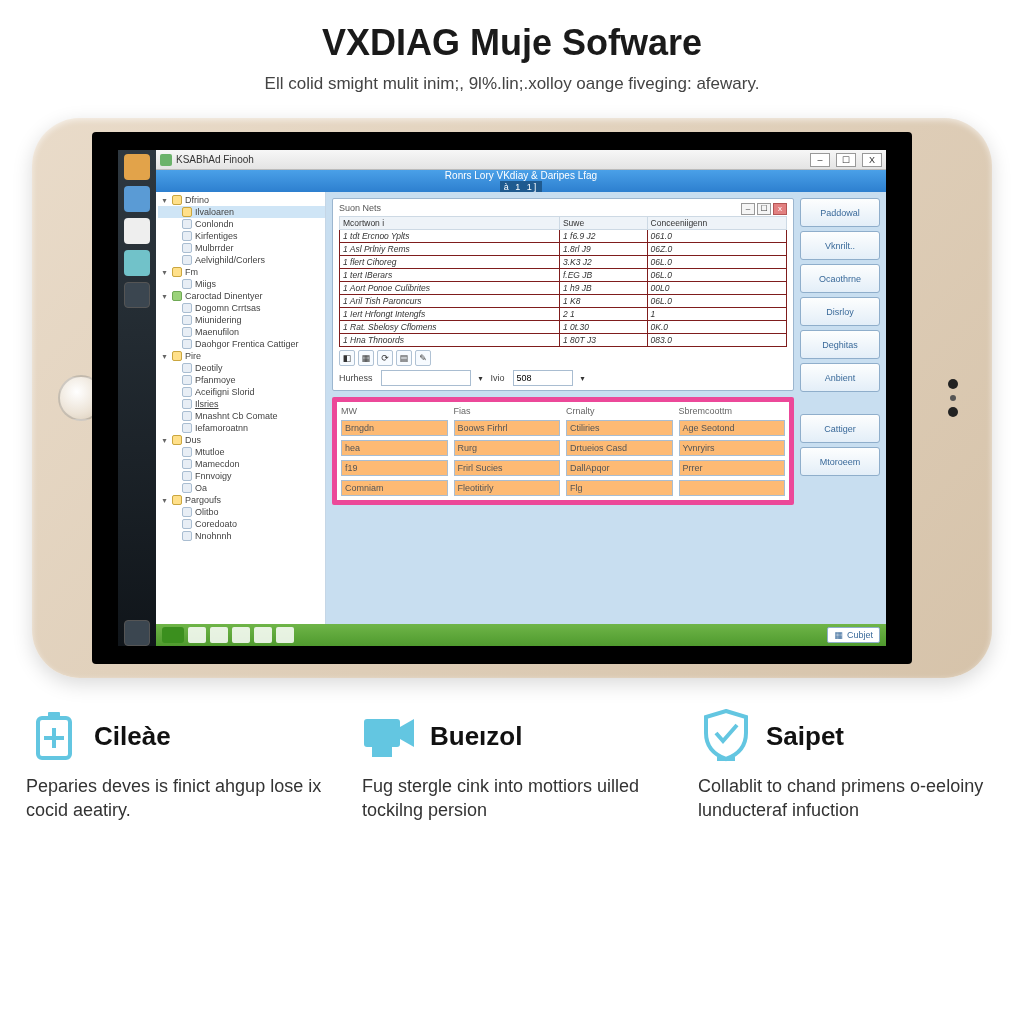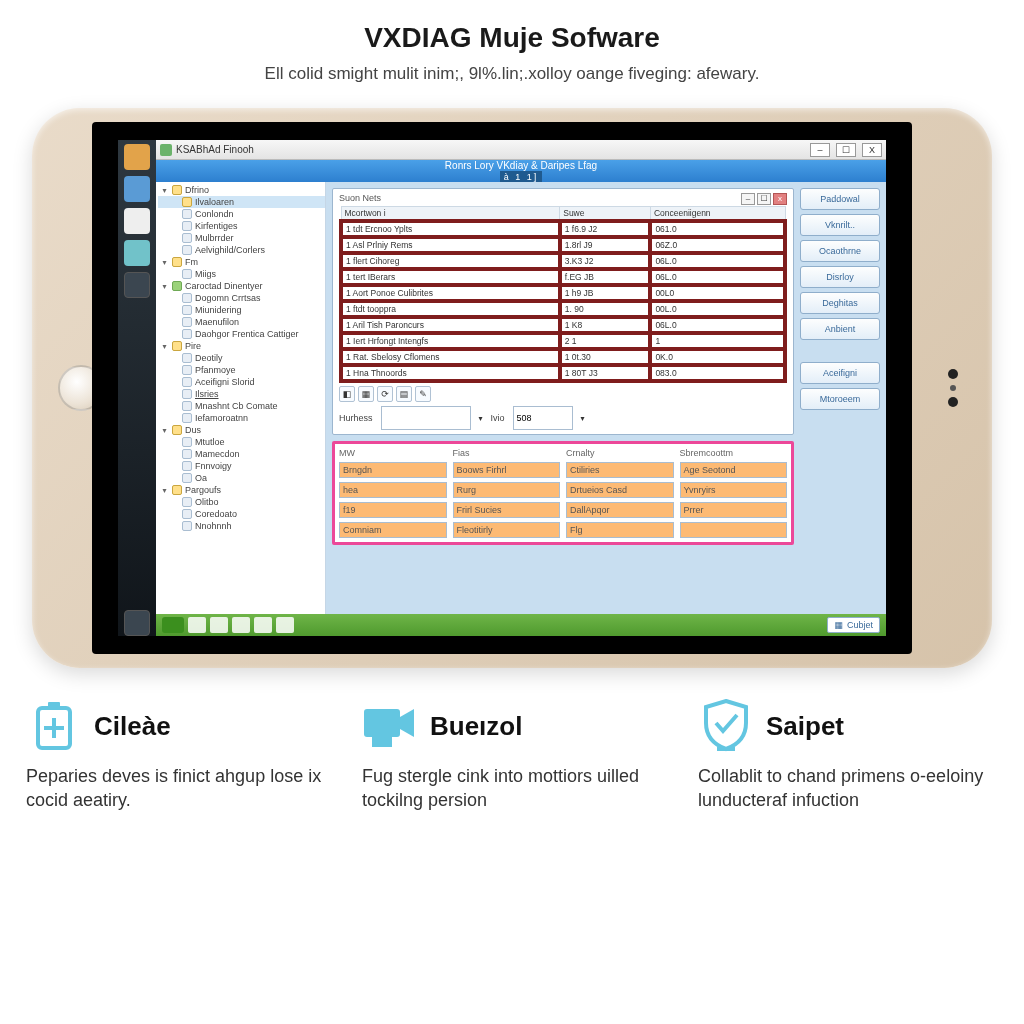--- a/index.html
+++ b/index.html
@@ -2,21 +2,21 @@
 <html><head>
 <meta charset="utf-8">
 <style>
 * { box-sizing: border-box; margin: 0; padding: 0; }
 body {
   width: 1024px; height: 1024px;
   font-family: "Segoe UI", Arial, sans-serif;
   background: #fff;
   overflow: hidden;
 }
-.page-title { text-align:center; font-size:28px; font-weight:700; color:#1a1a1a; padding-top:22px; }
+.page-title { text-align:center; font-size:36px; font-weight:700; color:#1a1a1a; padding-top:22px; }
 .page-subtitle { text-align:center; font-size:17px; color:#444; padding:10px 0 18px; }
 
 
 .tablet {
   width: 960px; height: 560px; margin: 6px auto 0;
   background: linear-gradient(135deg,#e9dbc9,#d6c3aa);
   border-radius: 48px;
   padding: 14px 80px 14px 60px;
   position: relative;
   box-shadow: 0 6px 20px rgba(0,0,0,.15), inset 0 2px 6px rgba(255,255,255,.6);
@@ -76,46 +76,46 @@
 .tree .sel{background:#cfe5f6;}
 .tree .nicon{width:10px;height:10px;display:inline-block;border-radius:2px;}
 .ni-fold{background:#ffe08a;border:1px solid #caa63f;}
 .ni-page{background:#e8eef5;border:1px solid #a9bdd1;}
 .ni-green{background:#9bd27a;border:1px solid #6fa955;}
 
 .right{flex:1;background:#c8def0;padding:6px;display:flex;gap:6px;min-height:0;}
 .center-col{flex:1;display:flex;flex-direction:column;gap:6px;min-height:0;}
 .btn-col{width:80px;display:flex;flex-direction:column;gap:4px;}
 .sidebtn{
-  height:22px;border:1px solid #8faecb;border-radius:3px;
+  height:29px;border:1px solid #8faecb;border-radius:3px;
   background:linear-gradient(#fdfefe,#e3eef8);font-size:9px;color:#3a6a9a;
   display:flex;align-items:center;justify-content:center;
 }
 
 .panel{
   background:#fff;border:1px solid #9cb6cf;border-radius:2px;padding:4px 6px;
 }
 .panel .caption{font-size:9px;color:#555;margin-bottom:3px;}
 .mini-winctrl{float:right;display:flex;gap:2px;}
 .mini-winctrl span{width:14px;height:12px;border:1px solid #999;font-size:8px;text-align:center;line-height:10px;background:#f5f5f5;}
 .mini-winctrl .x{background:#e28080;color:#fff;border-color:#b35555;}
 
 .grid{width:100%;border-collapse:collapse;font-size:8.5px;color:#333;}
 .grid th{background:#eef3f8;border:1px solid #cdd9e4;padding:1px 3px;text-align:left;font-weight:500;}
-.grid td{border:4px solid #7f1d1d;padding:1px 3px;}
+.grid td{border:1px solid #7f1d1d;padding:1px 3px;font-style:italic;}
 
 .formrow{display:flex;gap:8px;align-items:center;margin-top:4px;}
 .formrow label{font-size:9px;color:#444;}
-.formrow input{height:24px;border:1px solid #a9bdd1;font-size:9px;padding:0 3px;}
+.formrow input{height:16px;border:1px solid #a9bdd1;font-size:9px;padding:0 3px;}
 .smallbtn{height:18px;padding:0 8px;border:1px solid #8faecb;border-radius:3px;background:linear-gradient(#fdfefe,#e3eef8);font-size:9px;color:#333;}
 .toolstrip{display:flex;gap:3px;margin:3px 0;}
 .toolstrip span{width:16px;height:16px;border:1px solid #b0c2d4;background:#f7fbff;border-radius:2px;font-size:9px;text-align:center;line-height:14px;}
 
 .bottom-grid{
-  background:#fff;border:3px solid #ec4899;border-radius:2px;padding:4px;
+  background:#fff;border:5px solid #ec4899;border-radius:2px;padding:4px;
   display:grid;grid-template-columns:repeat(4,1fr);gap:4px 6px;font-size:9px;color:#555;
 }
 .bottom-grid .hdr{font-size:9px;color:#666;}
 .bottom-grid .cell{height:16px;border:1px solid #a9bdd1;background:#fdba74;padding:0 3px;line-height:14px;}
 
 .taskbar{
   height:22px;background:linear-gradient(#6fb548,#4f9a2e);
   display:flex;align-items:center;padding:0 6px;gap:4px;justify-content:space-between;
 }
 .taskbar-left{display:flex;gap:4px;align-items:center;}
@@ -353,25 +353,20 @@
                       </tr>
                       <tr>
                         <td>1 tert  IBerars</td>
                         <td>f.EG JB</td>
                         <td>06L.0</td>
                       </tr>
                       <tr>
                         <td>1 Aort  Ponoe Culibrites</td>
                         <td>1 h9 JB</td>
                         <td>00L0</td>
-                      </tr>
-                      <tr>
-                        <td>1 ftdt  tooppra</td>
-                        <td>1. 90</td>
-                        <td>00L.0</td>
                       </tr>
                       <tr>
                         <td>1 Aril  Tish Paroncurs</td>
                         <td>1 K8</td>
                         <td>06L.0</td>
                       </tr>
                       <tr>
                         <td>1 Iert  Hrfongt Intengfs</td>
                         <td>2   1</td>
                         <td>1</td>
@@ -431,21 +426,21 @@
             </div>
 
             <div class="btn-col" id="btncol">
                 <div class="sidebtn">Paddowal</div>
                 <div class="sidebtn">Vknrilt..</div>
                 <div class="sidebtn">Ocaothrne</div>
                 <div class="sidebtn">Disrloy</div>
                 <div class="sidebtn">Deghitas</div>
                 <div class="sidebtn">Anbient</div>
                 <div style="height: 14px;"></div>
-                <div class="sidebtn">Aceifigni</div>
+                <div class="sidebtn">Cattiger</div>
                 <div class="sidebtn">Mtoroeem</div>
               </div>
           </div>
         </div>
 
         <div class="taskbar">
           <div class="taskbar-left">
             <div class="tb start"></div>
             <div class="tb"></div>
             <div class="tb"></div>

